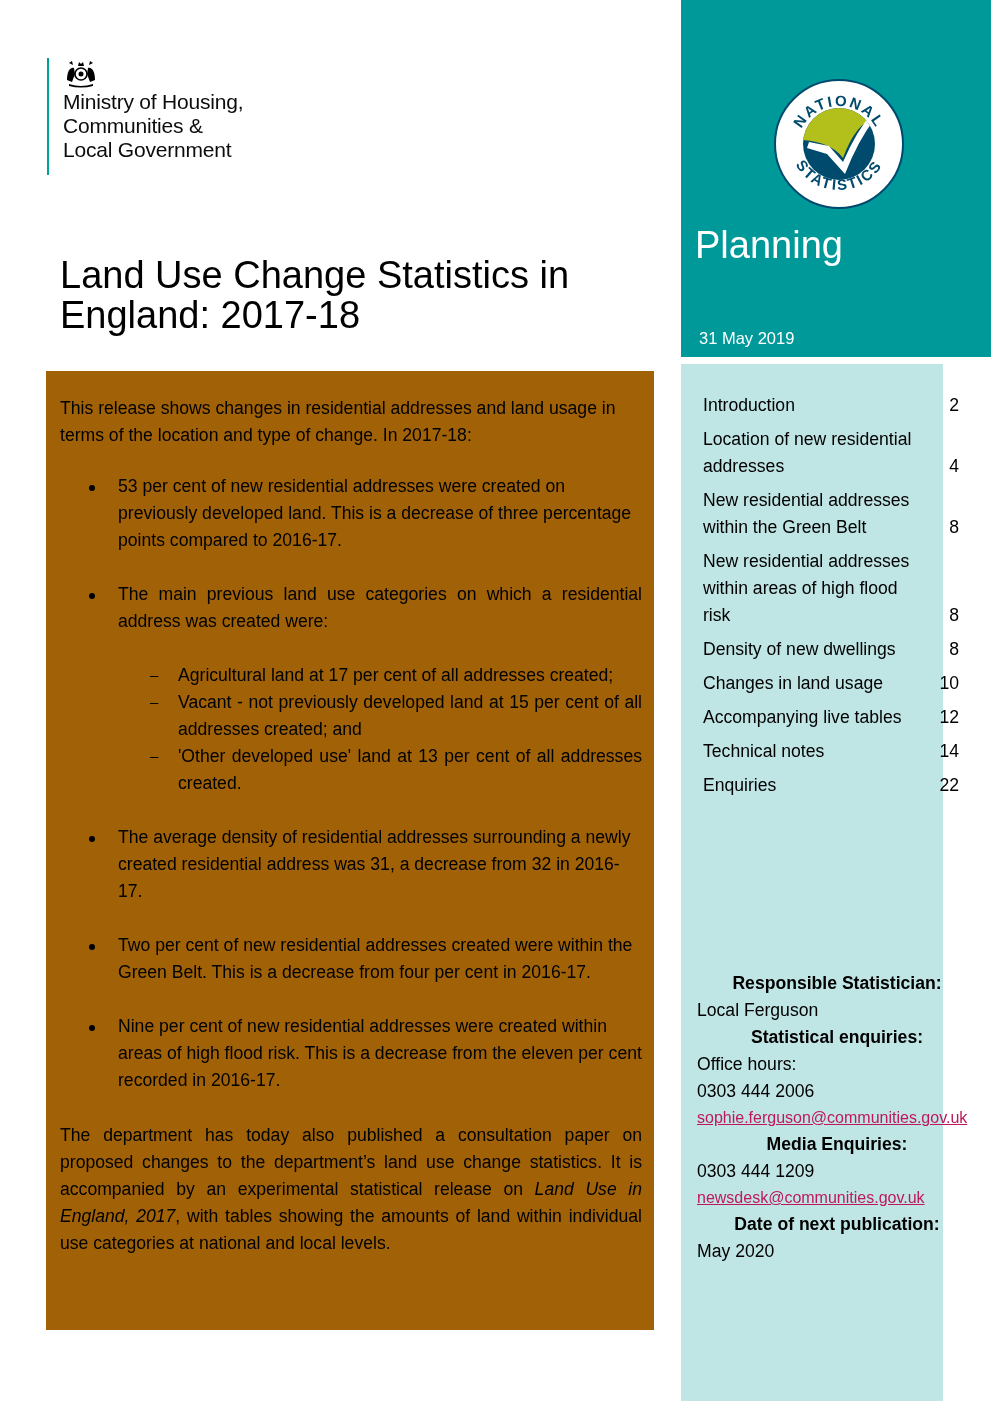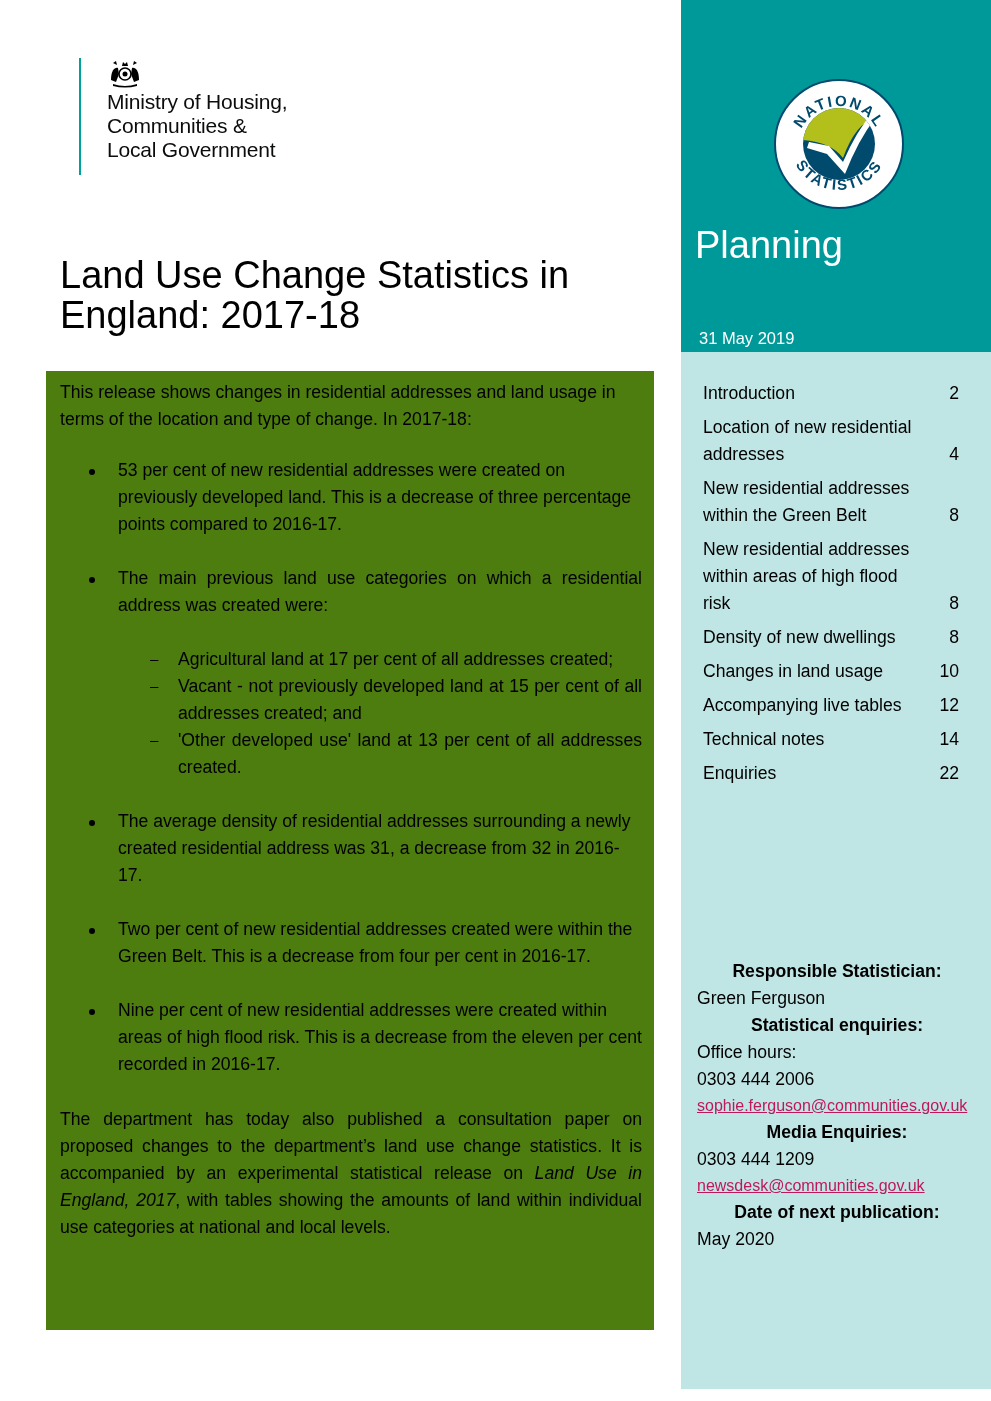--- a/index.html
+++ b/index.html
@@ -4,39 +4,38 @@
   <style>
     html, body { margin: 0; padding: 0; }
     body {
       width: 991px; height: 1401px; position: relative; overflow: hidden;
       background: #ffffff; color: #000;
       font-family: "Liberation Sans", "DejaVu Sans", sans-serif;
     }
     
     .logo {
       position: absolute; left: 47px; top: 58px;
-      border-left: 2px solid #00a19a; padding-left: 26px;
+      border-left: 2px solid #00a19a; padding-left: 14px;
       height: 117px;
-      margin-left: 32px;
     }
     .crest { width: 36px; height: 30px; display: block; margin-bottom: 2px; }
     .logo-text { font-size: 21px; line-height: 24px; color: #0b0c0c; letter-spacing: -0.2px; }
     .logo-text div { white-space: nowrap; }
 
     
     .title {
       position: absolute; left: 60px; top: 255px; width: 590px;
       font-size: 38px; line-height: 40px; font-weight: normal; margin: 0;
       color: #000;
     }
 
     
     .summary {
       position: absolute; left: 46px; top: 371px; width: 608px; height: 959px;
-      background: #4d7c0f; box-sizing: border-box; padding: 8px 12px 0 14px;
+      background: #a16207; box-sizing: border-box; padding: 24px 12px 0 14px;
       font-size: 17.6px; line-height: 27px;
     }
     .summary p { margin: 0; }
     .summary .intro { margin-bottom: 24px; }
     .bullets { list-style: none; margin: 0; padding: 0; }
     .bullets > li { position: relative; padding-left: 58px; margin-bottom: 27px; }
     .bullets > li .dot {
       position: absolute; left: 29px; top: 12px; width: 6px; height: 6px;
       border-radius: 50%; background: #000;
     }
@@ -52,21 +51,21 @@
       position: absolute; left: 681px; top: 0; width: 310px; height: 357px;
       background: #00999a; color: #fff;
     }
     .ns-logo { position: absolute; left: 92px; top: 78px; width: 132px; height: 132px; }
     .h-planning { position: absolute; left: 14px; top: 222px; font-size: 38px; line-height: 46px; margin: 0; font-weight: normal; }
     .h-release { position: absolute; left: 14px; top: 278px; font-size: 26px; line-height: 34px; font-style: italic; }
     .h-date { position: absolute; left: 18px; top: 326px; font-size: 16.5px; line-height: 24px; }
 
     
     .side {
-      position: absolute; left: 681px; top: 352px; width: 310px; height: 1037px;
+      position: absolute; left: 681px; top: 364px; width: 262px; height: 1037px;
       background: #c0e5e5;
     }
     .toc { position: absolute; left: 22px; top: 28px; width: 256px; margin: 0; padding: 0; list-style: none; }
     .toc li {
       display: flex; justify-content: space-between; align-items: flex-end;
       font-size: 17.6px; line-height: 27px; margin-bottom: 7px;
     }
     .toc li .lbl { width: 215px; }
     .toc li .pg { text-align: right; }
 
@@ -189,21 +188,21 @@
         <span class="pg">14</span>
       </li>
     <li>
         <span class="lbl">Enquiries</span>
         <span class="pg">22</span>
       </li>
   </ul>
 
   <div class="contact">
     <div class="b">Responsible Statistician:</div>
-    <div>Green Ferguson</div>
+    <div>Local Ferguson</div>
     <div class="b">Statistical enquiries:</div>
     <div>Office hours:</div>
     <div>0303 444 2006</div>
     <a>sophie.ferguson@communities.gov.uk</a>
     <div class="b">Media Enquiries:</div>
     <div>0303 444 1209</div>
     <a>newsdesk@communities.gov.uk</a>
     <div class="b">Date of next publication:</div>
     <div>May 2020</div>
   </div>

